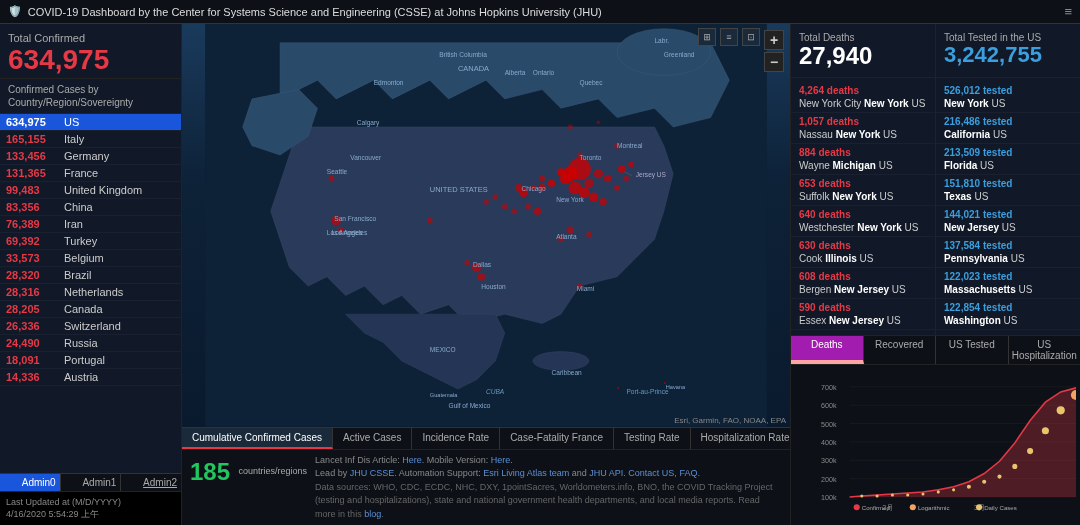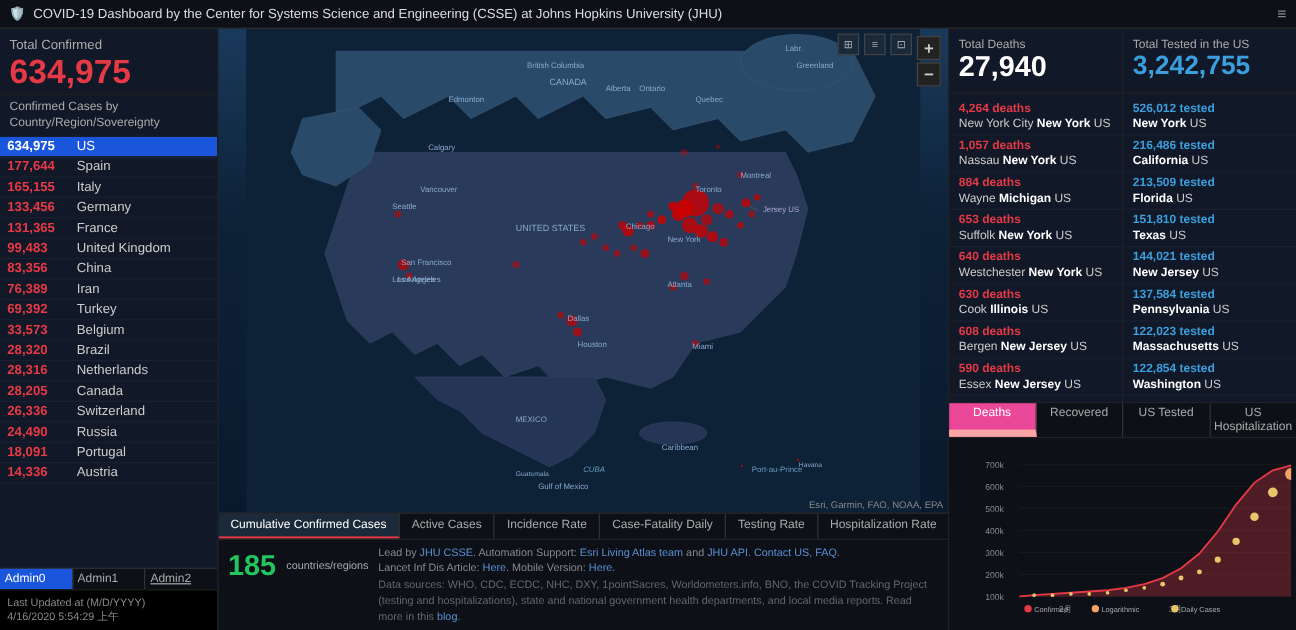--- a/index.html
+++ b/index.html
@@ -110,21 +110,21 @@
     }
     .sidebar-item.active .sidebar-item-name { color: #fff; }
 
     #sidebar-tabs {
       display: flex;
       border-top: 1px solid #333;
       background: #0d1117;
     }
     .sidebar-tab {
       flex: 1;
-      text-align: left;
+      text-align: right;
       padding: 3px 4px;
       color: #aaa;
       font-size: 10px;
       cursor: pointer;
       border-right: 1px solid #333;
     }
     .sidebar-tab.active { background: #1a56db; color: #fff; }
     .sidebar-tab:last-child { border-right: none; text-decoration: underline; }
 
     #sidebar-footer {
@@ -339,21 +339,21 @@
     .right-tab {
       flex: 1;
       text-align: center;
       padding: 3px 2px;
       color: #aaa;
       font-size: 10px;
       cursor: pointer;
       border-right: 1px solid #333;
     }
     .right-tab:last-child { border-right: none; }
-    .right-tab.active { background: #ec4899; color: #fff; border-bottom: 6px solid #fca5a5; }
+    .right-tab.active { background: #a21caf; color: #fff; border-bottom: 4px solid #fca5a5; }
 
     
     #chart-area {
       height: 160px;
       background: #0d1117;
       position: relative;
       padding: 6px 4px 4px 30px;
     }
 
     #chart-svg {
@@ -399,24 +399,20 @@
       <div id="sidebar-total-number">634,975</div>
     </div>
     <div id="sidebar-list-header">
       <span>Confirmed Cases by</span><br>
       <span>Country/Region/Sovereignty</span>
     </div>
     <div id="sidebar-list">
     <div class="sidebar-item active">
           <span class="sidebar-item-num">634,975</span>
           <span class="sidebar-item-name"> US</span>
-        </div>
-        <div class="sidebar-item">
-          <span class="sidebar-item-num">177,644</span>
-          <span class="sidebar-item-name"> Spain</span>
         </div>
         <div class="sidebar-item">
           <span class="sidebar-item-num">165,155</span>
           <span class="sidebar-item-name"> Italy</span>
         </div>
         <div class="sidebar-item">
           <span class="sidebar-item-num">133,456</span>
           <span class="sidebar-item-name"> Germany</span>
         </div>
         <div class="sidebar-item">
@@ -609,37 +605,37 @@
         <div class="map-ctrl-btn">−</div>
       </div>
 
       <div id="map-attribution">Esri, Garmin, FAO, NOAA, EPA</div>
     </div>
 
     <div id="map-bottom-tabs">
       <div class="map-bottom-tab active">Cumulative Confirmed Cases</div>
       <div class="map-bottom-tab">Active Cases</div>
       <div class="map-bottom-tab">Incidence Rate</div>
-      <div class="map-bottom-tab">Case-Fatality Daily</div>
+      <div class="map-bottom-tab">Case-Fatality France</div>
       <div class="map-bottom-tab">Testing Rate</div>
       <div class="map-bottom-tab">Hospitalization Rate</div>
     </div>
 
     <div id="bottom-bar">
       <div style="display:flex; align-items:flex-start; gap:8px;">
         <div>
           <span id="countries-badge">185</span>
           <span id="countries-label">countries/regions</span>
         </div>
         <div style="flex:1;">
           <div>
-            <span>Lead by </span><span class="link-text">JHU CSSE</span><span>. Automation Support: </span><span class="link-text">Esri Living Atlas team</span><span> and </span><span class="link-text">JHU API</span><span>. </span><span class="link-text">Contact US</span><span>, </span><span class="link-text">FAQ</span><span>.</span>
+            <span>Lancet Inf Dis Article: </span><span class="link-text">Here</span><span>. Mobile Version: </span><span class="link-text">Here</span><span>.</span>
           </div>
           <div>
-            <span>Lancet Inf Dis Article: </span><span class="link-text">Here</span><span>. Mobile Version: </span><span class="link-text">Here</span><span>.</span>
+            <span>Lead by </span><span class="link-text">JHU CSSE</span><span>. Automation Support: </span><span class="link-text">Esri Living Atlas team</span><span> and </span><span class="link-text">JHU API</span><span>. </span><span class="link-text">Contact US</span><span>, </span><span class="link-text">FAQ</span><span>.</span>
           </div>
           <div style="color:#666;">
             Data sources: WHO, CDC, ECDC, NHC, DXY, 1pointSacres, Worldometers.info, BNO, the COVID Tracking Project (testing and hospitalizations), state and national government health departments, and local media reports. Read more in this <span class="link-text">blog</span>.
           </div>
         </div>
       </div>
     </div>
   </div>
 
   <div id="right-panel">

